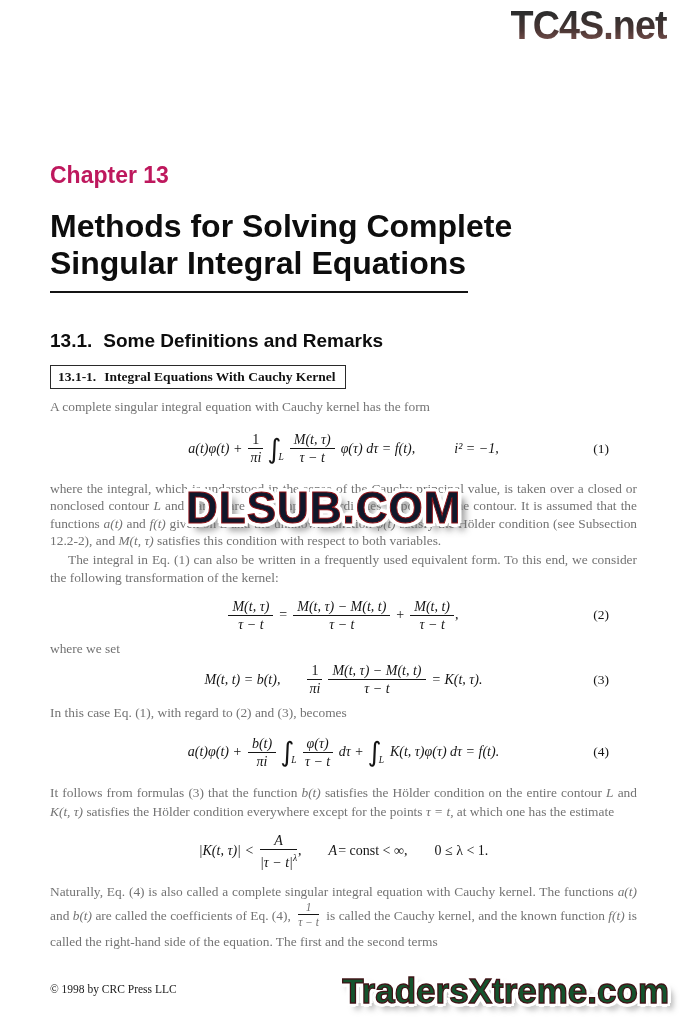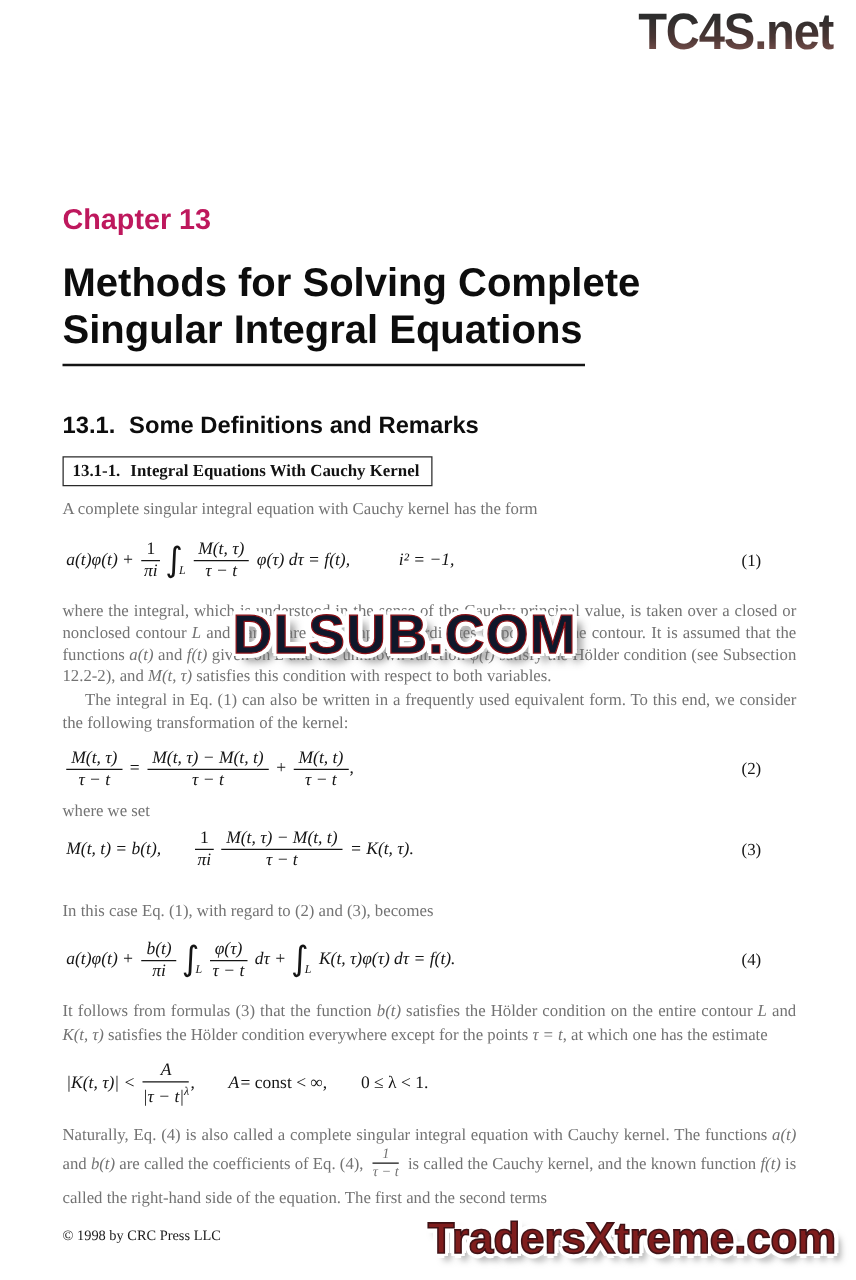--- a/index.html
+++ b/index.html
@@ -32,29 +32,29 @@
   .subsection-box .sub-num { margin-right:8px; }
 
   
   .body {
     margin:0; font-size:13.4px; line-height:17.6px; text-align:justify; color:#737373;
   }
   .p-intro { margin-top:9px; }
   .p-where-integral { margin-top:11px; }
   .p-transform { margin-top:1px; text-indent:18px; }
   .p-whereset { margin-top:4px; }
-  .p-incase { margin-top:19px; }
+  .p-incase { margin-top:3px; }
   .p-follows { margin-top:9px; line-height:18.5px; }
   .p-naturally { margin-top:9px; line-height:23px; }
   .mvar { font-style:italic; }
   .it { }
 
   
   .eq {
-    position:relative; display:flex; align-items:center; 
+    position:relative; display:flex; align-items:center; justify-content:center;
     font-size:14px; font-style:italic; color:#151515;
   }
   .eq-1 { margin-top:13px; min-height:40px; }
   .eq-2 { margin-top:8px;  min-height:42px; }
   .eq-3 { margin-top:1px;  min-height:42px; }
   .eq-4 { margin-top:8px;  min-height:46px; }
   .eq-5 { margin-top:10px; min-height:40px; }
   .eqc { display:inline-flex; align-items:center; }
   .eqc > * { margin:0 3px; }
   .rm { font-style:normal; }
@@ -99,21 +99,21 @@
     letter-spacing:1px; color:#0f172a;
     -webkit-text-stroke:1px #8e1016;
     text-shadow:
       -3px -3px 0 #ffffff, 3px -3px 0 #ffffff, -3px 3px 0 #ffffff, 3px 3px 0 #ffffff,
       -4px 0 0 #ffffff, 4px 0 0 #ffffff, 0 -4px 0 #ffffff, 0 4px 0 #ffffff,
       7px 7px 7px rgba(110,110,110,0.85);
   }
   .wm-bottom {
     position:absolute; right:16px; top:971px;
     font-family:"Liberation Sans", sans-serif; font-weight:bold; font-size:35px;
-    letter-spacing:0px; color:#7f1d1d;
+    letter-spacing:0px; color:#14532d;
     -webkit-text-stroke:1.3px #3f1216;
     text-shadow:
       -3px -3px 0 #ffffff, 3px -3px 0 #ffffff, -3px 3px 0 #ffffff, 3px 3px 0 #ffffff,
       -4px 0 0 #ffffff, 4px 0 0 #ffffff, 0 -4px 0 #ffffff, 0 4px 0 #ffffff,
       5px 6px 6px rgba(120,120,120,0.8);
   }
 
   
   .footer {
     position:absolute; left:50px; top:983px; font-size:11.5px; color:#1a1a1a;

